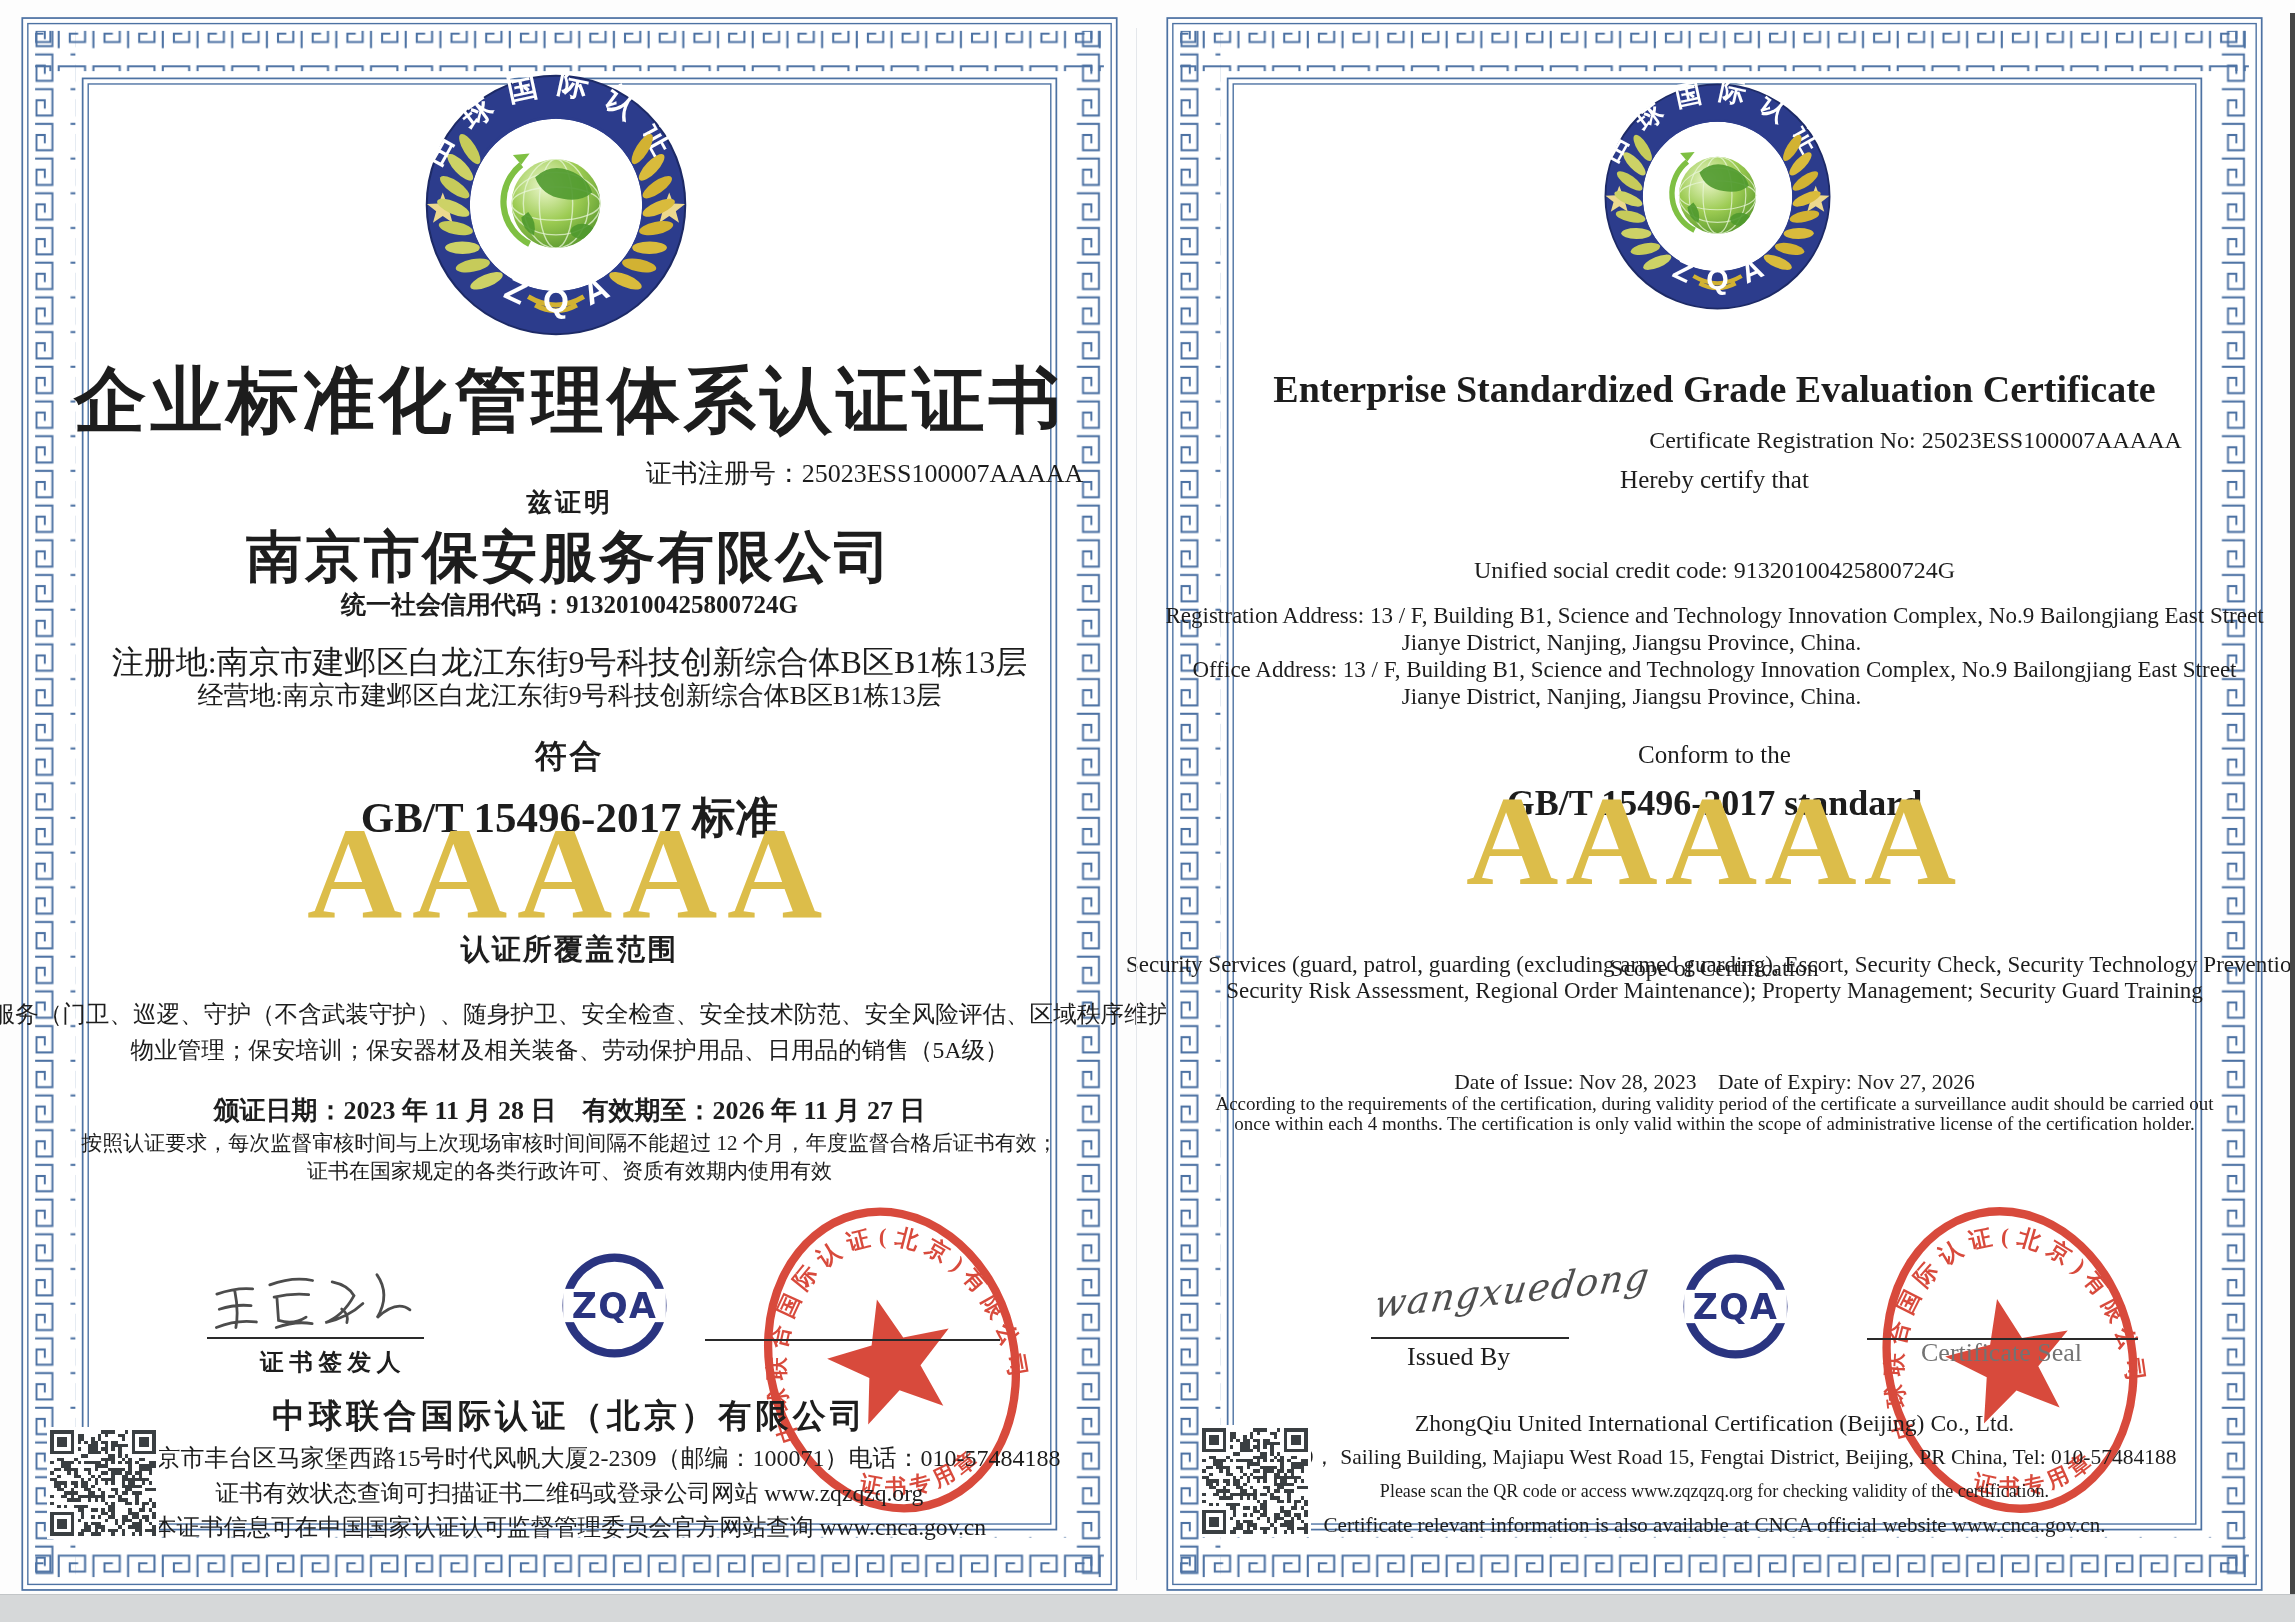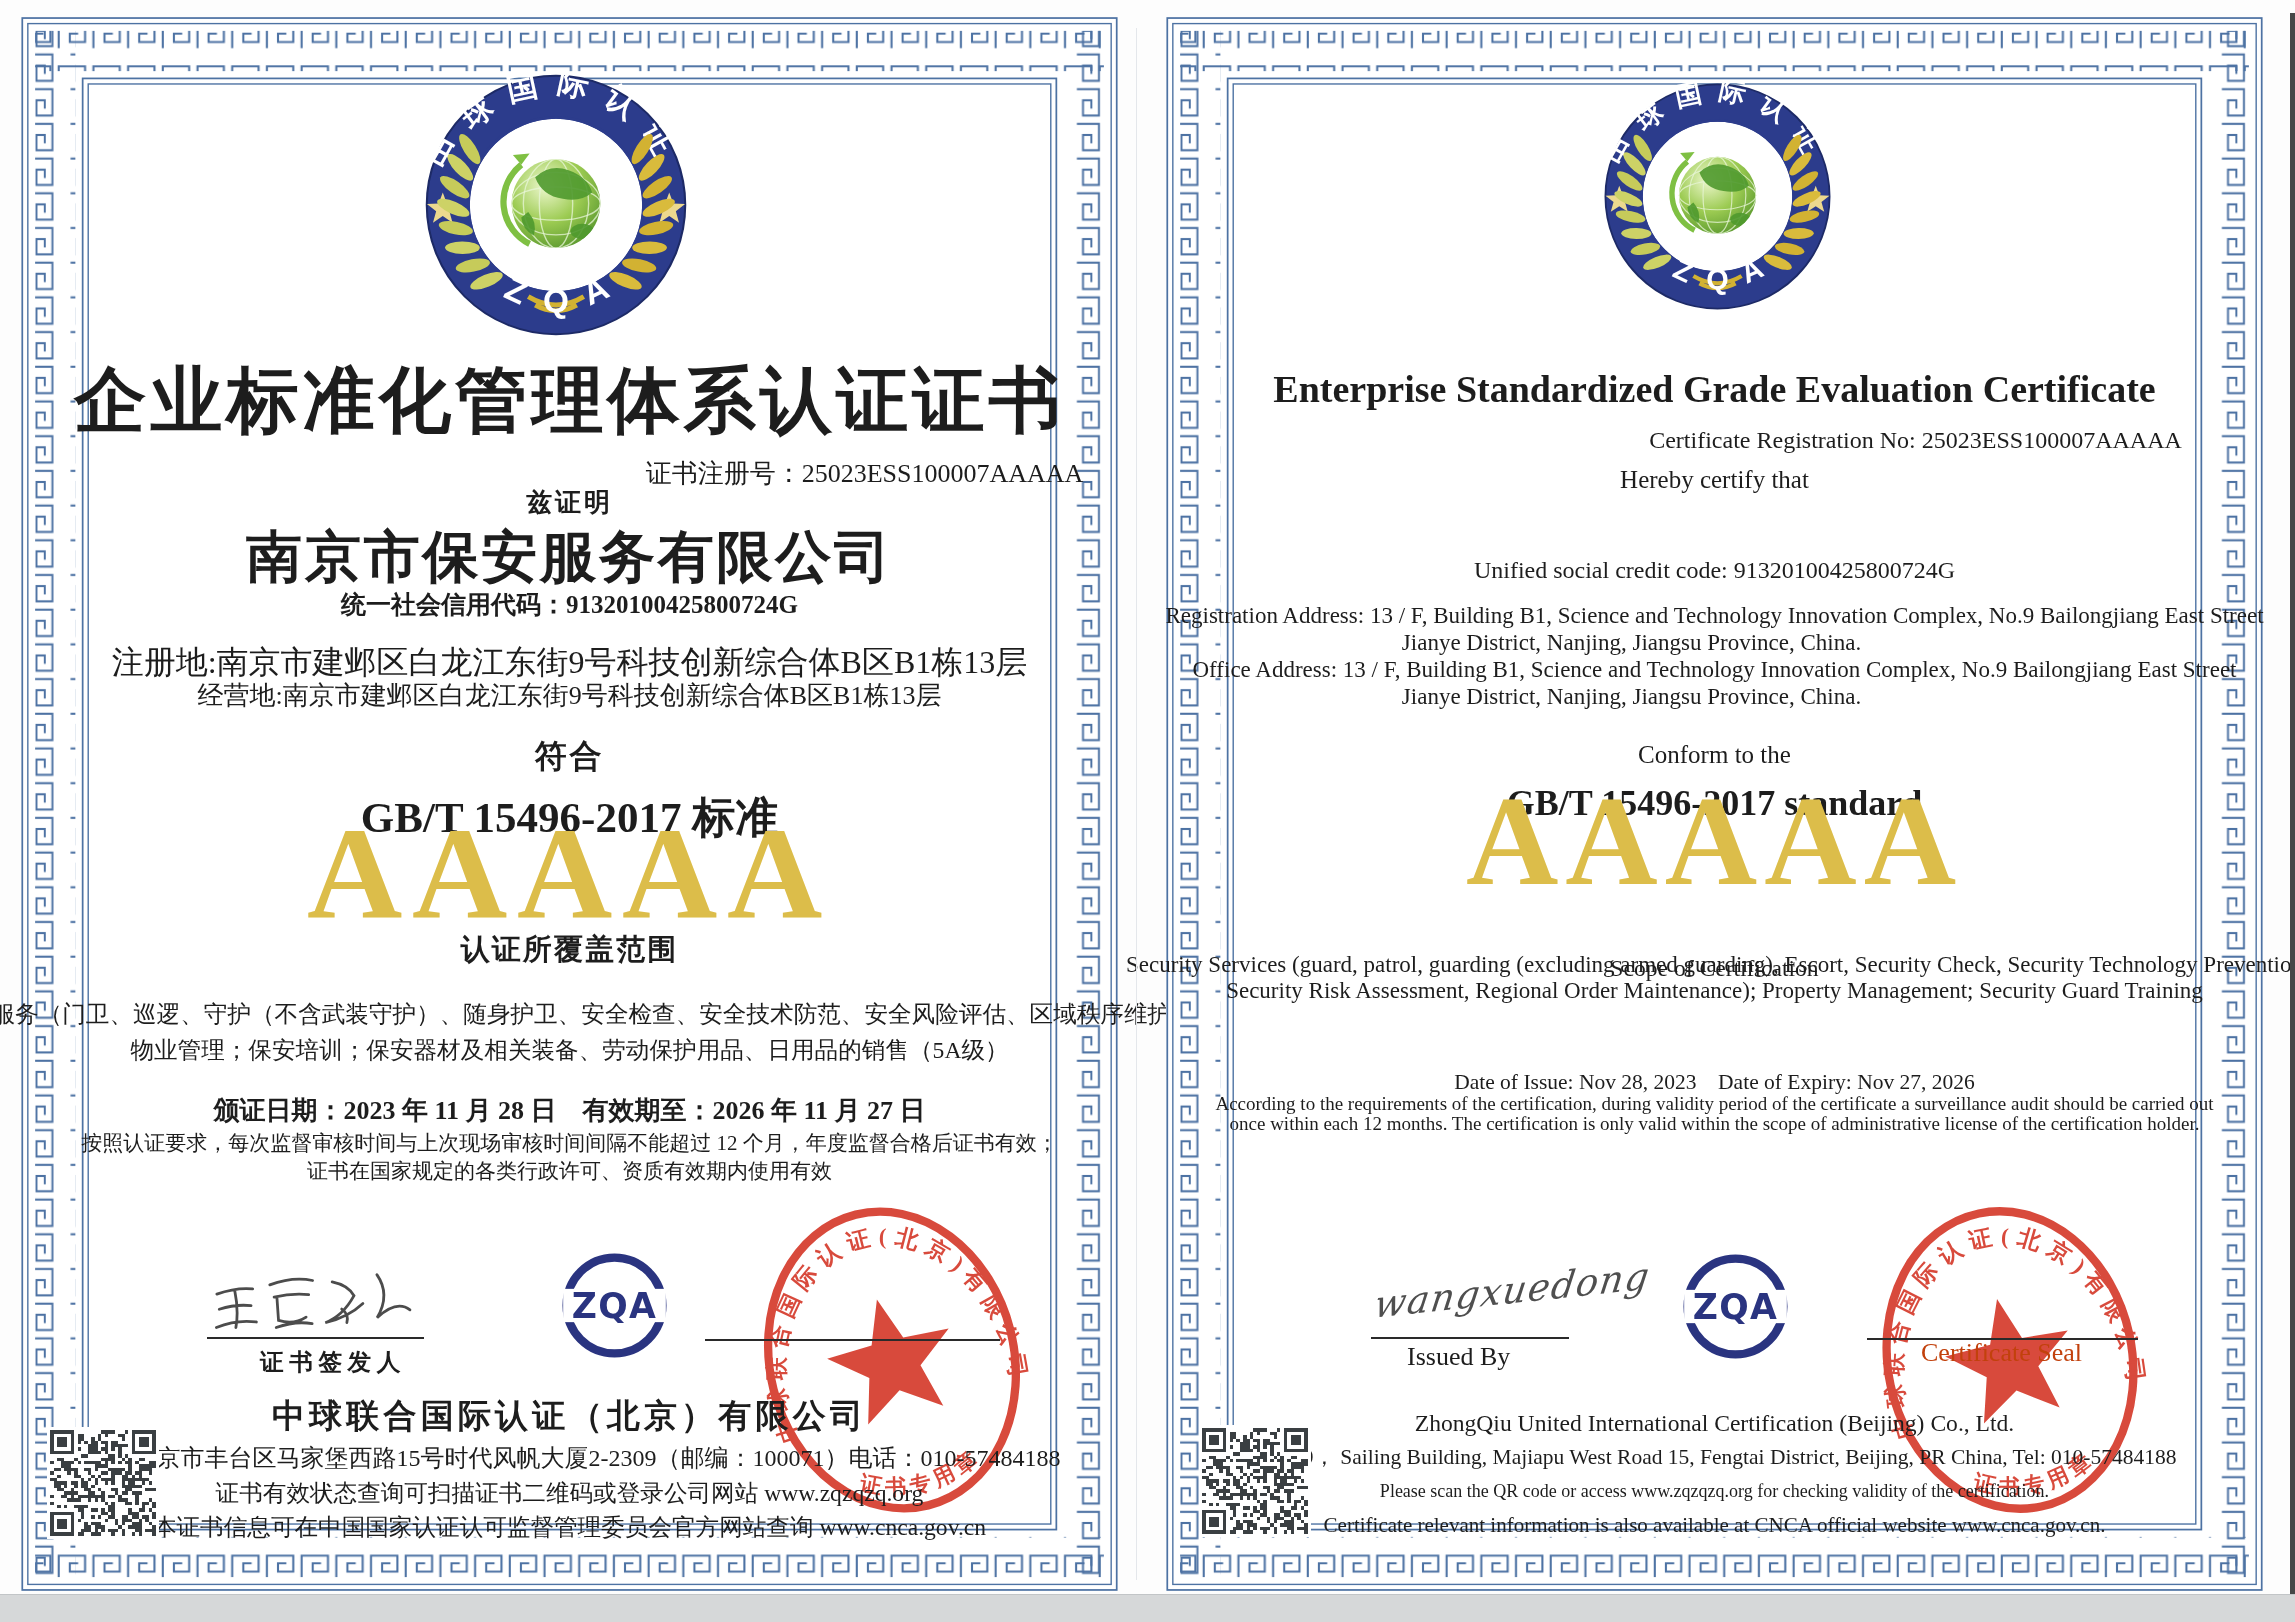--- a/index.html
+++ b/index.html
@@ -574,37 +574,37 @@
   <div class="t c b" style="top:768px;font-size:36px">GB/T 15496-2017 standard</div>
   <div class="t c gold" style="top:760px;font-size:128px;letter-spacing:7px">AAAAA</div>
   <div class="t c" style="top:940px;font-size:23.6px">Scope of Certification</div>
   <div class="t c" style="top:936px;font-size:23px">Security Services (guard, patrol, guarding (excluding armed guarding), Escort, Security Check, Security Technology Prevention</div>
   <div class="t c" style="top:962px;font-size:23px">Security Risk Assessment, Regional Order Maintenance); Property Management; Security Guard Training</div>
   <div class="t c" style="top:1055px;font-size:21.5px">
     <span>Date of Issue: Nov 28, 2023</span>&nbsp;&nbsp;&nbsp;
     <span>Date of Expiry: Nov 27, 2026</span>
   </div>
   <div class="t c" style="top:1077px;font-size:19px">According to the requirements of the certification, during validity period of the certificate a surveillance audit should be carried out</div>
-  <div class="t c" style="top:1097px;font-size:19px">once within each 12 months. The certification is only valid within the scope of administrative license of the certification holder.</div>
+  <div class="t c" style="top:1097px;font-size:19px">once within each 4 months. The certification is only valid within the scope of administrative license of the certification holder.</div>
 
   <div class="t sig-right" style="left:208px;top:1255px;font-size:37px">wangxuedong</div>
   <div class="rule" style="left:205px;top:1320px;width:198px;height:2.1px"></div>
   <div class="t" style="left:241px;top:1327px;font-size:26px">Issued By</div>
 
   <svg style="position:absolute;left:514px;top:1234px;width:111px;height:111px" viewBox="0 0 160 160" width="111" height="111">
     <use href="#zqaSmall"></use>
   </svg>
 
   <div class="sealwrap" style="left:705px;top:1180px;width:278px;height:326px;transform:rotate(-12deg)">
     <svg width="278" height="326" viewBox="0 0 400 470">
         <use href="#redSeal"></use>
       </svg>
   </div>
   <div class="rule" style="left:701px;top:1321px;width:271px;height:2.8px"></div>
-  <div class="t" style="left:755px;top:1323px;font-size:26px;color:#c2410c">Certificate Seal</div>
+  <div class="t" style="left:755px;top:1323px;font-size:26px;color:#737373">Certificate Seal</div>
 
   <div class="t c" style="top:1395px;font-size:23.6px">ZhongQiu United International Certification (Beijing) Co., Ltd.</div>
   <div class="t c" style="top:1430px;font-size:21.5px">2-2309，  Sailing Building, Majiapu West Road 15, Fengtai District, Beijing, PR China, Tel: 010-57484188</div>
   <div class="t c" style="top:1465px;font-size:18px">Please scan the QR code or access www.zqzqzq.org for checking validity of the certification.</div>
   <div class="t c" style="top:1498px;font-size:21px">Certificate relevant information is also available at CNCA official website www.cnca.gov.cn.</div>
 
   <svg style="position:absolute;left:33px;top:1408px;width:112px;height:112px" viewBox="0 0 162 162" width="112" height="112">
     <use href="#qrSym"></use>
   </svg>
 </div>

